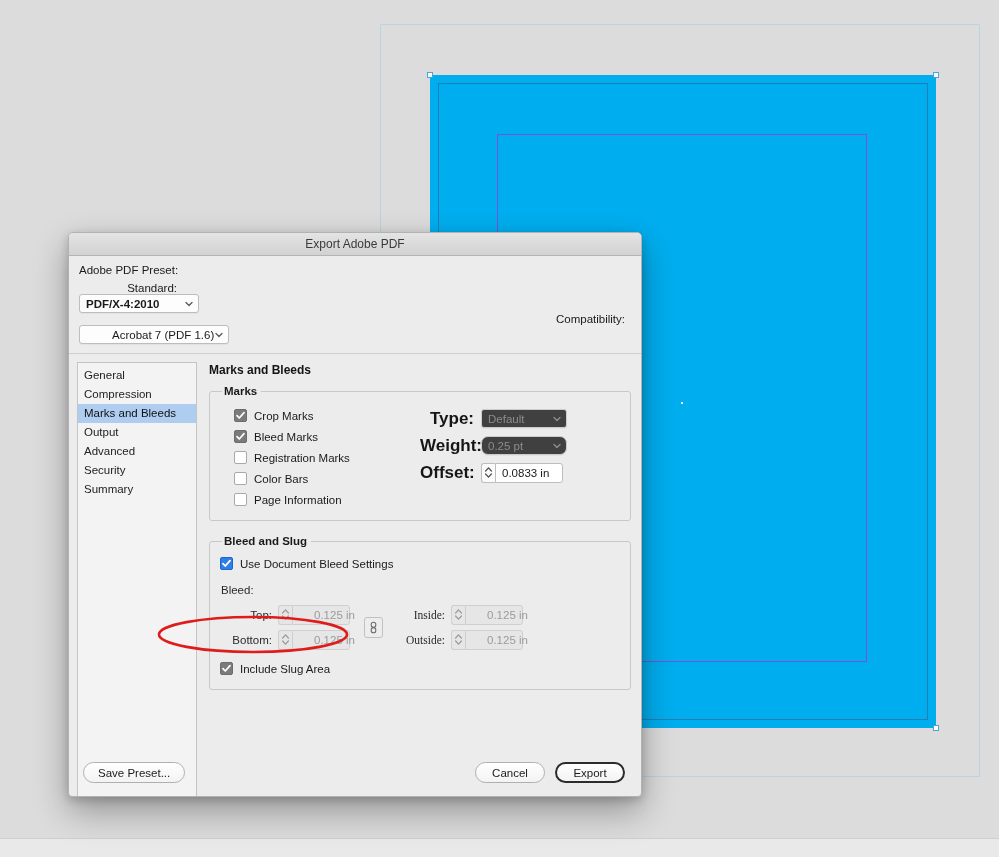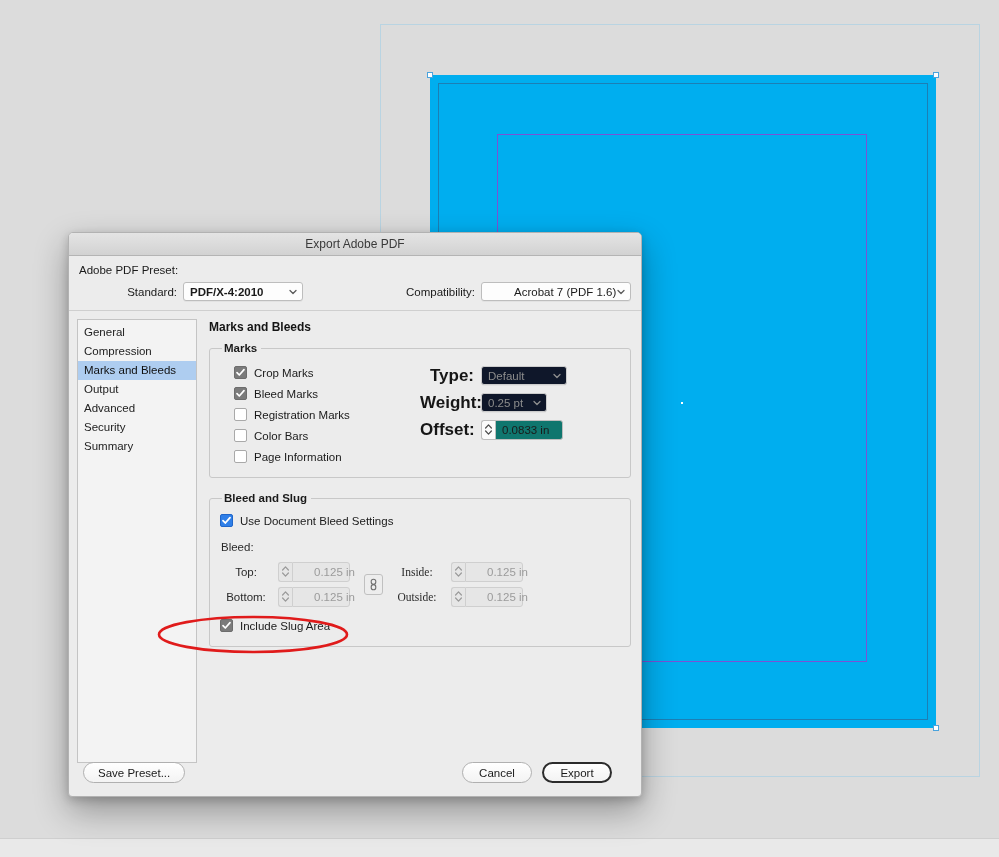--- a/index.html
+++ b/index.html
@@ -115,22 +115,23 @@
     user-select: none;
   }
 
   #preset-area {
     padding: 8px 10px 9px 10px;
     background: #ececec;
     border-bottom: 1px solid #cfcfcf;
   }
   .row {
     display: flex;
-    align-items: center;
+    align-items: flex-start;
     margin-bottom: 6px;
+    flex-direction: column;
   }
   .row:last-child { margin-bottom: 0; }
   .fld-label {
     font-size: 11.5px;
     color: #1a1a1a;
     text-align: right;
     white-space: nowrap;
   }
 
   
@@ -144,21 +145,21 @@
     display: flex;
     align-items: center;
     padding: 0 18px 0 6px;
     font-size: 11.5px;
     color: #1a1a1a;
     box-shadow: 0 1px 0 rgba(0,0,0,0.04);
     white-space: nowrap;
     overflow: hidden;
   }
   .popup.disabled {
-    background: #0f172a;
+    background: #404040;
     border-color: #cccccc;
     color: #8c8c8c;
   }
   .popup .chev {
     position: absolute;
     right: 5px;
     top: 50%;
     width: 9px;
     height: 9px;
     margin-top: -5px;
@@ -291,21 +292,21 @@
     display: flex;
     flex-direction: column;
     align-items: center;
     justify-content: center;
   }
   .stepper.disabled { background: #e6e6e6; border-color: #cfcfcf; }
   .stepper svg { display: block; }
   .textfield {
     border: 1px solid #bdbdbd;
     border-radius: 0 3px 3px 0;
-    background: #0f766e;
+    background: #ffffff;
     box-sizing: border-box;
     display: flex;
     align-items: center;
     padding: 0 6px;
     font-size: 11.5px;
     color: #1a1a1a;
     white-space: nowrap;
   }
   .textfield.disabled { background: #e6e6e6; border-color: #cfcfcf; color: #9b9b9b; padding-left: 21px; }
 
@@ -316,41 +317,41 @@
   }
   #bleed-grid {
     display: flex;
     align-items: center;
     margin-bottom: 4px;
   }
   .bleed-col { display: flex; flex-direction: column; }
   .bleed-row { display: flex; align-items: center; height: 25px; }
   .bleed-row .bl-label {
     width: 52px;
-    text-align: center;
+    text-align: right;
     margin-right: 6px;
     font-size: 11.5px;
     color: #2a2a2a;
     white-space: nowrap;
   }
   .bleed-row.inside-out .bl-label { width: 56px; font-family: Liberation Serif, serif; }
   #chain-btn {
     width: 17px; height: 19px;
     margin: 0 6px 0 14px;
     border: 1px solid #c0c0c0;
     border-radius: 3px;
     background: #ededed;
     display: flex; align-items: center; justify-content: center;
     flex: none;
   }
 
   
   #footer {
     position: absolute;
-    left: 0; right: 15px; bottom: 0;
+    left: 0; right: 2px; bottom: 0;
     height: 47px;
     padding: 0 14px;
     display: flex;
     align-items: center;
     justify-content: space-between;
     box-sizing: border-box;
   }
   .pill {
     height: 21px;
     min-width: 70px;
@@ -495,21 +496,21 @@
                 <span class="chev">
                   <svg viewBox="0 0 10 10" width="10" height="10">
                       <path d="M2 3.5 L5 6.5 L8 3.5" fill="none" stroke="#8e8e8e" stroke-width="1.3" stroke-linecap="round" stroke-linejoin="round"></path>
                     </svg>
                 </span>
               </div>
             </div>
 
             <div class="ctlrow">
               <span class="ctl-label">Weight:</span>
-              <div class="popup disabled" style="width:66px;">
+              <div class="popup disabled" style="width:86px;border-radius:7px;">
                 <span>0.25 pt</span>
                 <span class="chev">
                   <svg viewBox="0 0 10 10" width="10" height="10">
                       <path d="M2 3.5 L5 6.5 L8 3.5" fill="none" stroke="#8e8e8e" stroke-width="1.3" stroke-linecap="round" stroke-linejoin="round"></path>
                     </svg>
                 </span>
               </div>
             </div>
 
             <div class="ctlrow">

